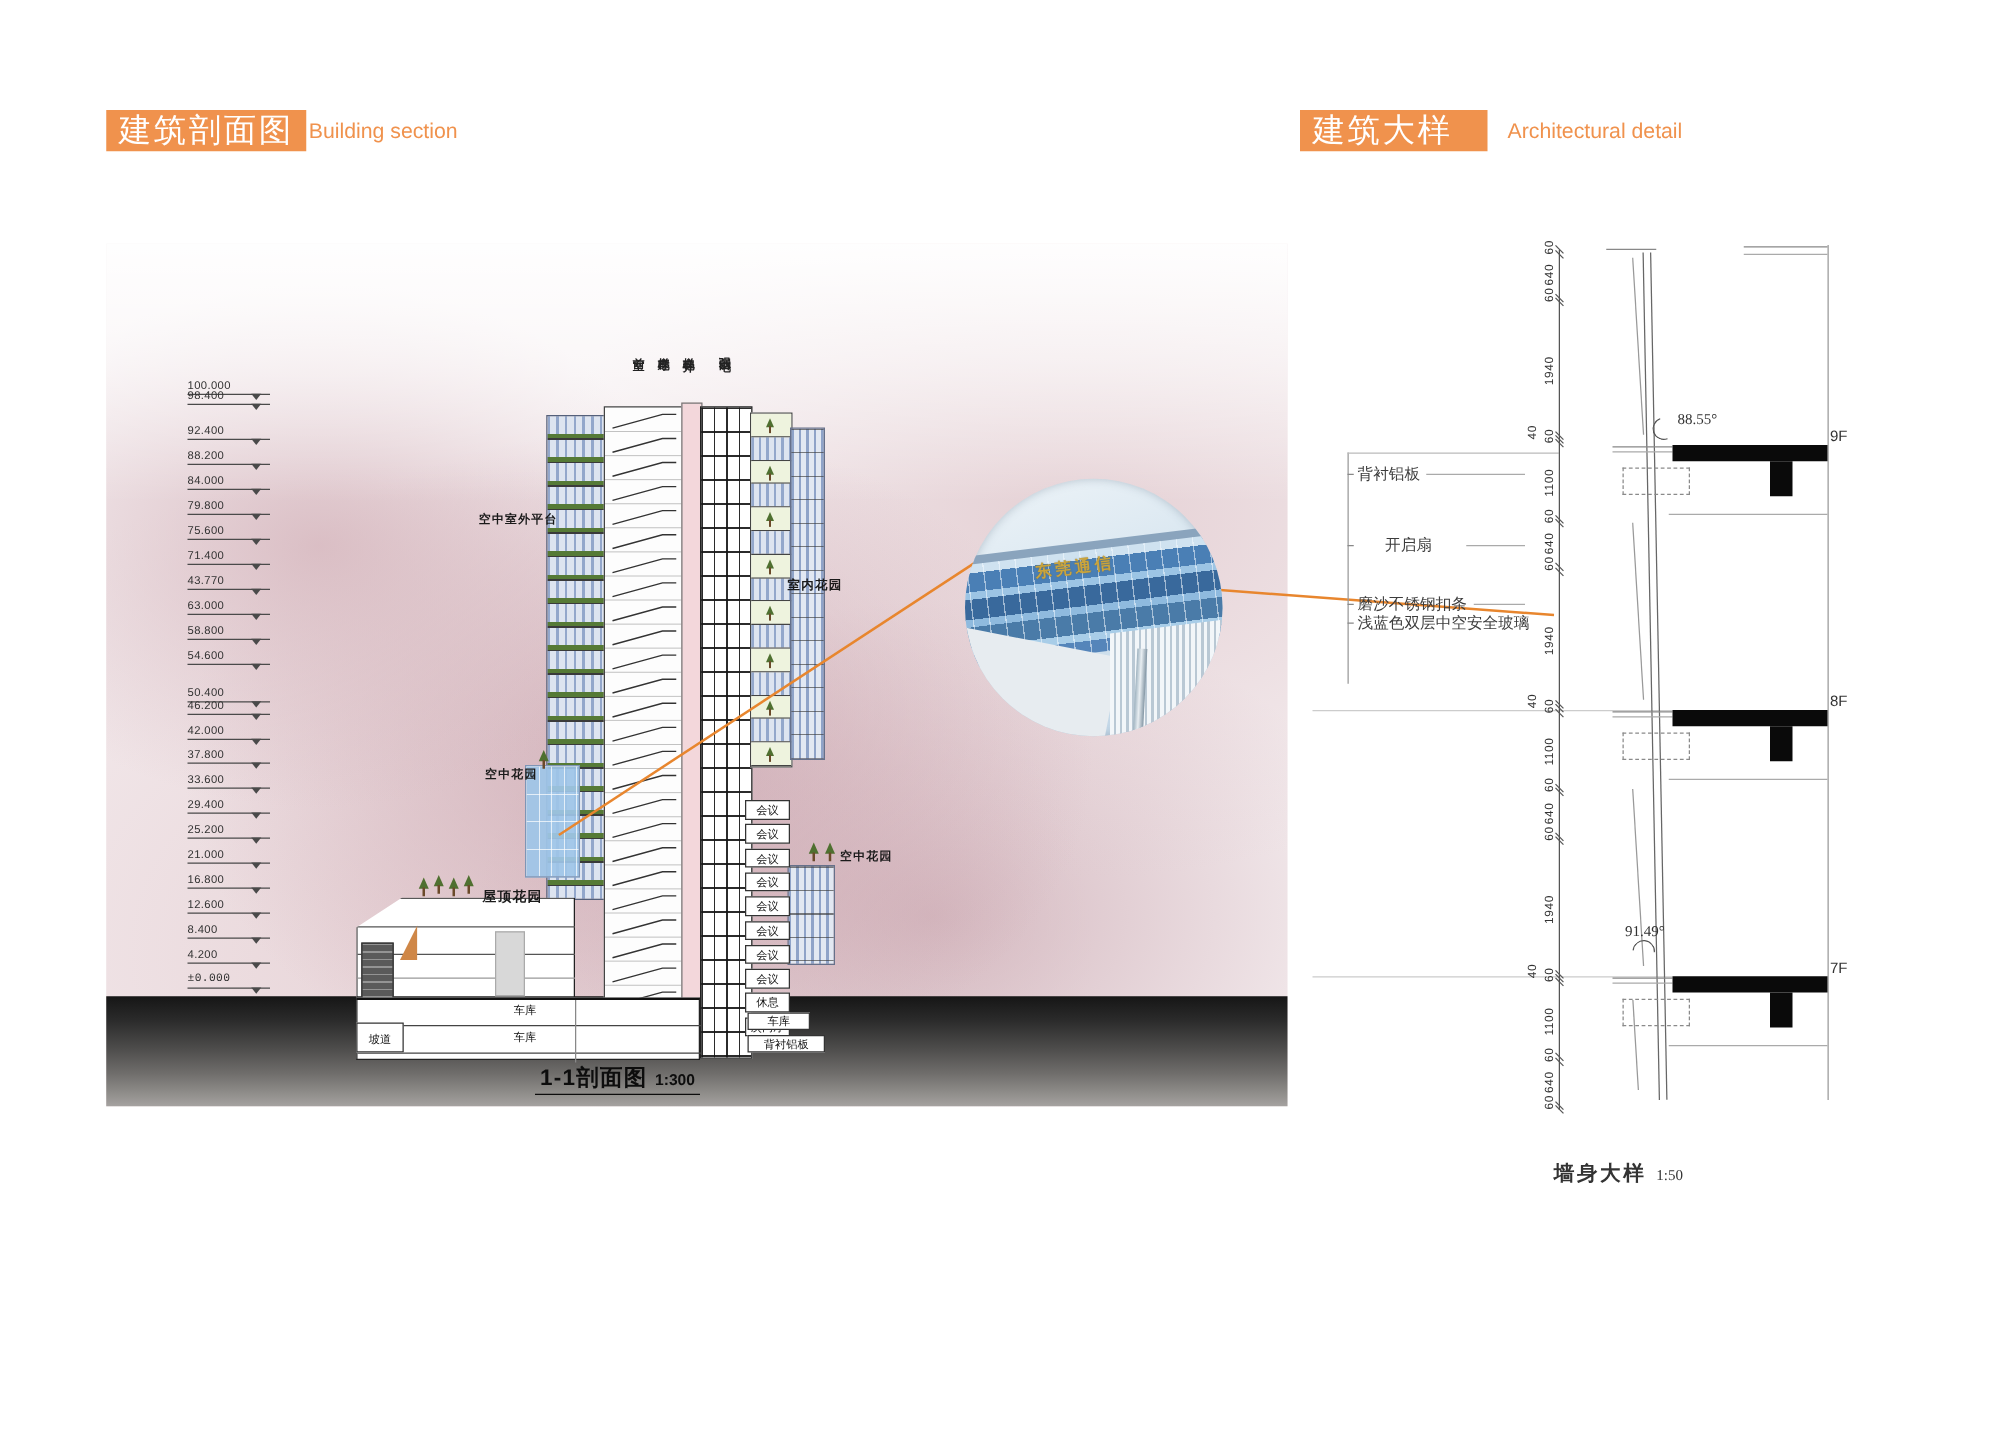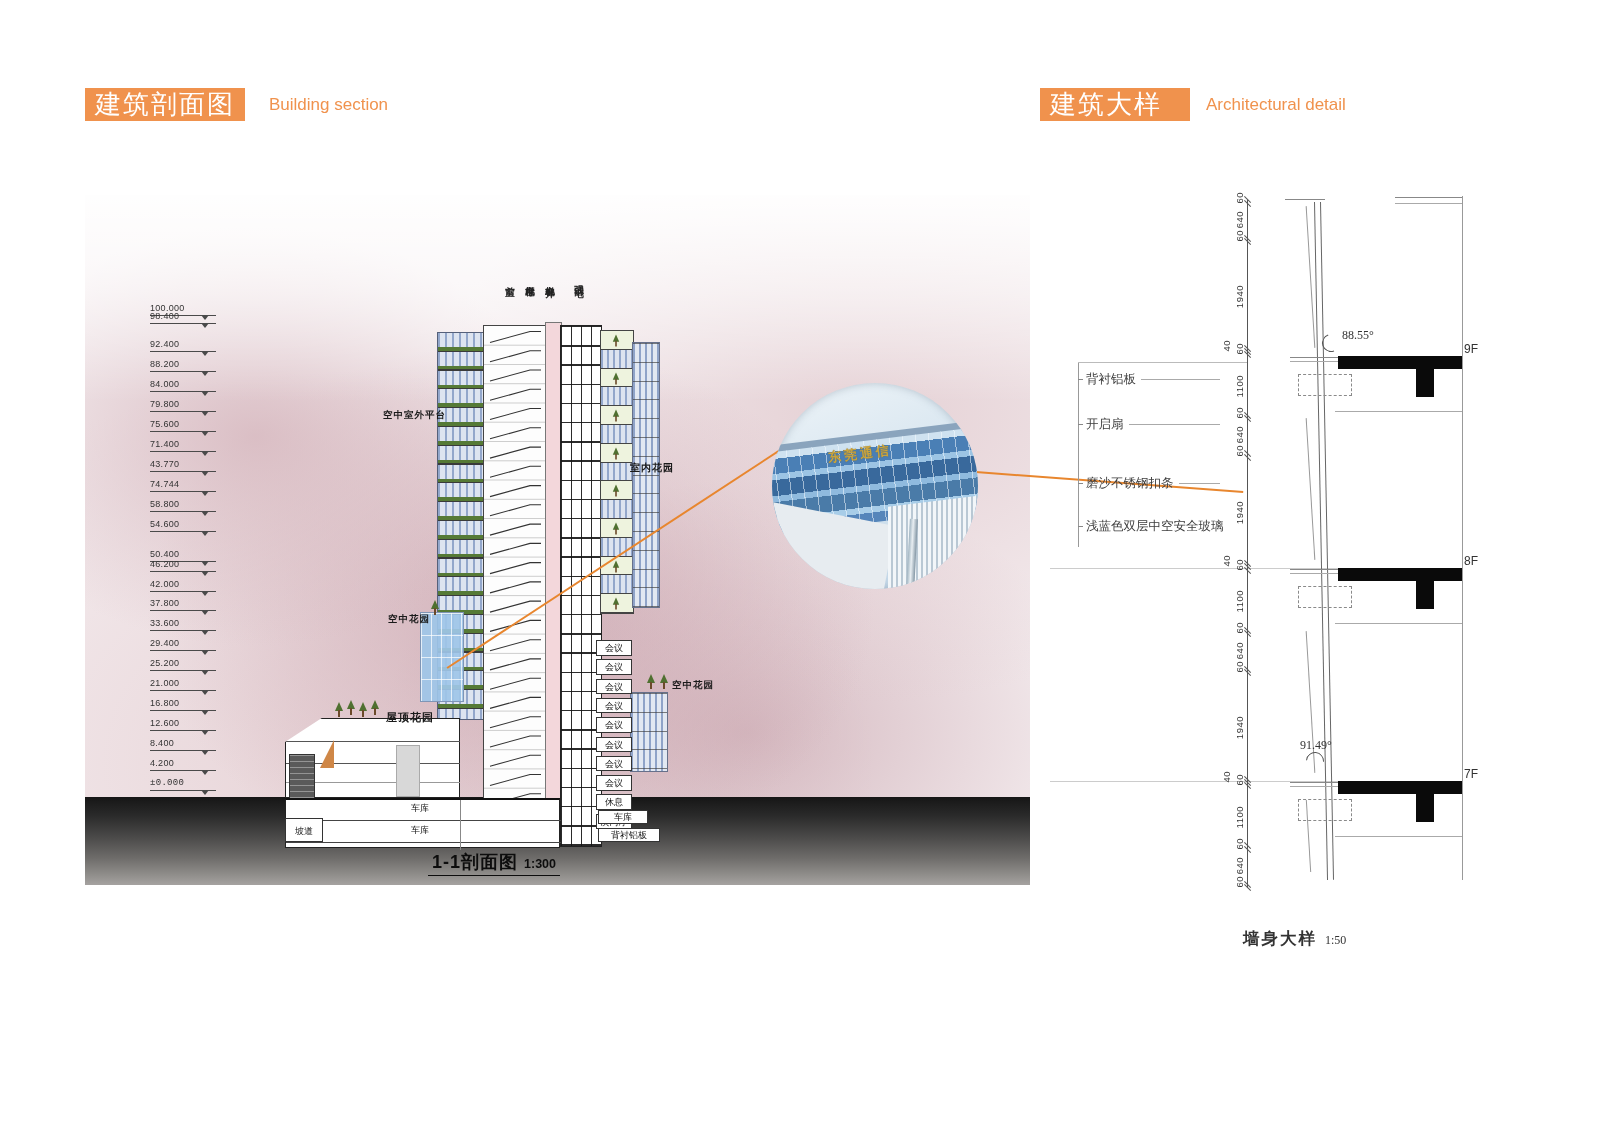--- a/index.html
+++ b/index.html
@@ -101,21 +101,21 @@
   .arc{position:absolute;width:16px;height:16px;border:1px solid transparent;
      border-bottom-color:#555;border-left-color:#555;border-radius:50%;transform:rotate(25deg);}
   .dcap{position:absolute;display:flex;align-items:baseline;gap:8px;color:#333;
      font-family:"Liberation Serif","DejaVu Serif",serif;}
   .dcap .t{font-size:16.5px;font-weight:bold;letter-spacing:2px;}
   .dcap .s{font-size:12px;}
 </style>
 </head>
 <body>
 
-<div class="abs" style="left:85px;top:88px;display:flex;align-items:center;gap:24px;">
+<div class="abs" style="left:85px;top:88px;display:flex;align-items:center;gap:2px;">
   <span class="hd-box">建筑剖面图</span>
   <span class="hd-sub">Building section</span>
 </div>
 <div class="abs" style="left:1040px;top:88px;display:flex;align-items:center;gap:16px;">
   <span class="hd-box" style="padding-right:28px;">建筑大样</span>
   <span class="hd-sub">Architectural detail</span>
 </div>
 
 <div id="panel" class="abs"></div>
 <div id="ground" class="abs"></div>
@@ -123,21 +123,21 @@
 <div class="abs" style="left:150px;top:0;width:66px;height:1145px;" id="elev-layer">
     <div class="elev" style="top:303px;"><span>100.000</span><div class="elev-flag" style=""></div></div>
     <div class="elev" style="top:310.59999999999997px;"><span>98.400</span><div class="elev-flag" style=""></div></div>
     <div class="elev" style="top:339.09999999999997px;"><span>92.400</span><div class="elev-flag" style=""></div></div>
     <div class="elev" style="top:359.05px;"><span>88.200</span><div class="elev-flag" style=""></div></div>
     <div class="elev" style="top:379px;"><span>84.000</span><div class="elev-flag" style=""></div></div>
     <div class="elev" style="top:398.95px;"><span>79.800</span><div class="elev-flag" style=""></div></div>
     <div class="elev" style="top:418.90000000000003px;"><span>75.600</span><div class="elev-flag" style=""></div></div>
     <div class="elev" style="top:438.84999999999997px;"><span>71.400</span><div class="elev-flag" style=""></div></div>
     <div class="elev" style="top:458.8px;"><span>43.770</span><div class="elev-flag" style=""></div></div>
-    <div class="elev" style="top:478.75px;"><span>74.744</span><div class="elev-flag" style=""></div></div>
+    <div class="elev" style="top:478.75px;"><span>63.000</span><div class="elev-flag" style=""></div></div>
     <div class="elev" style="top:498.7px;"><span>58.800</span><div class="elev-flag" style=""></div></div>
     <div class="elev" style="top:518.65px;"><span>54.600</span><div class="elev-flag" style=""></div></div>
     <div class="elev" style="top:549px;"><span>50.400</span><div class="elev-flag" style=""></div></div>
     <div class="elev" style="top:558.55px;"><span>46.200</span><div class="elev-flag" style=""></div></div>
     <div class="elev" style="top:578.5px;"><span>42.000</span><div class="elev-flag" style=""></div></div>
     <div class="elev" style="top:598.45px;"><span>37.800</span><div class="elev-flag" style=""></div></div>
     <div class="elev" style="top:618.4px;"><span>33.600</span><div class="elev-flag" style=""></div></div>
     <div class="elev" style="top:638.35px;"><span>29.400</span><div class="elev-flag" style=""></div></div>
     <div class="elev" style="top:658.3px;"><span>25.200</span><div class="elev-flag" style=""></div></div>
     <div class="elev" style="top:678.25px;"><span>21.000</span><div class="elev-flag" style=""></div></div>
@@ -279,31 +279,31 @@
   </span>
 </div>
 
 <div class="vline" style="left:1078px;top:362px;height:185px;"></div>
 <div class="hline" style="left:1078px;top:362px;width:169px;"></div>
 <div class="callout" style="top:371px;">
   <span class="tickl"></span>
   <span class="ctext">背衬铝板</span>
   <span class="lead"></span>
 </div>
-<div class="callout" style="top:416px;">
+<div class="callout" style="top:428px;gap:22px;">
   <span class="tickl"></span>
   <span class="ctext">开启扇</span>
   <span class="lead"></span>
 </div>
 <div class="callout" style="top:475px;">
   <span class="tickl"></span>
   <span class="ctext">磨沙不锈钢扣条</span>
   <span class="lead"></span>
 </div>
-<div class="callout" style="top:518px;">
+<div class="callout" style="top:490px;">
   <span class="tickl"></span>
   <span class="ctext">浅蓝色双层中空安全玻璃</span>
   <span class="lead"></span>
 </div>
 
 <div class="hline" style="left:1050px;top:568px;width:288px;background:#ccc;"></div>
 <div class="hline" style="left:1050px;top:781px;width:288px;background:#ccc;"></div>
 
 <div class="vline" style="left:1247px;top:200px;height:688px;background:#555;"></div>
 <div id="dim-layer">

